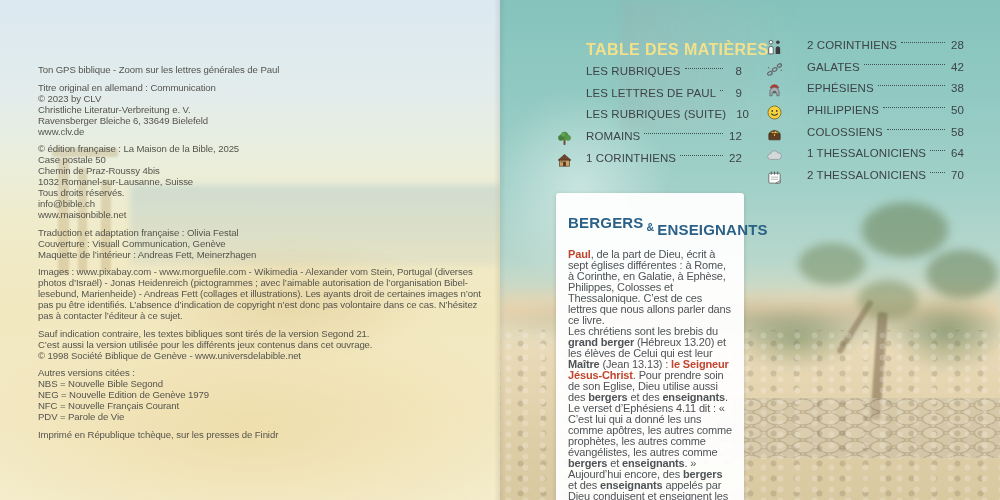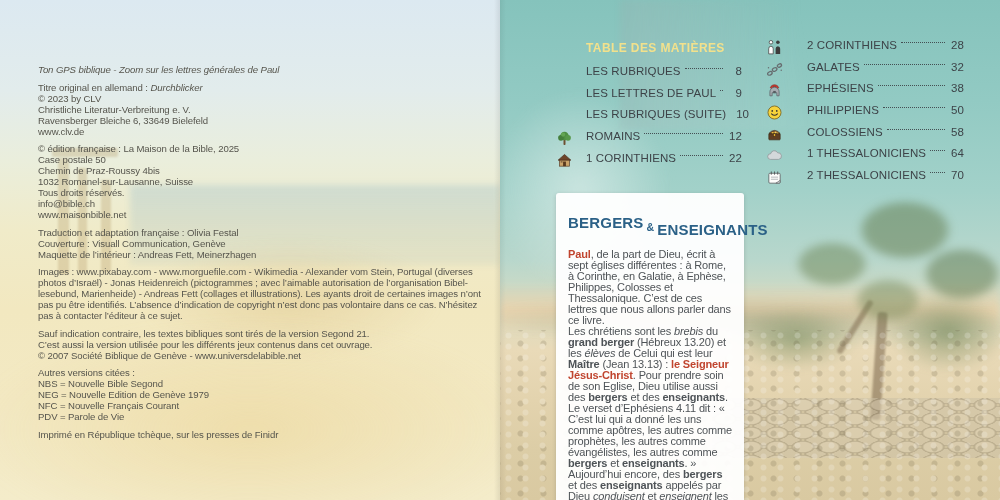--- a/index.html
+++ b/index.html
@@ -63,21 +63,21 @@
       radial-gradient(ellipse at center,#cdc1a6 48%,#948870 60%,rgba(0,0,0,0) 66%);
     background-size:26px 14px,26px 14px;background-position:0 0,13px 7px;border-radius:4px;}
   .pr-ground-tex{left:0;top:330px;width:500px;height:170px;opacity:.22;
     background-image:radial-gradient(circle,rgba(255,255,255,.9) 25%,rgba(0,0,0,0) 34%),
       radial-gradient(circle,rgba(90,80,55,.8) 18%,rgba(0,0,0,0) 26%);
     background-size:17px 11px,23px 15px;background-position:0 0,9px 6px;}
   .gutter{position:absolute;left:494px;top:0;width:12px;height:500px;z-index:4;
     background:linear-gradient(90deg,rgba(0,0,0,0),rgba(0,0,0,.07) 45%,rgba(0,0,0,.05) 55%,rgba(0,0,0,0));}
 
   
-  .toc-title{position:absolute;left:586px;top:41px;z-index:3;font-size:12px;font-weight:700;
+  .toc-title{position:absolute;left:586px;top:41px;z-index:3;font-size:16px;font-weight:700;
     letter-spacing:.4px;color:var(--toc_title);}
   .toc-col{position:absolute;z-index:3;color:var(--toc_text);}
   .toc-col-left{left:556px;top:65px;width:186px;}
   .toc-col-right{left:766px;top:39px;width:198px;}
   .toc-row{display:flex;align-items:flex-start;height:21.7px;font-size:11.5px;letter-spacing:.1px;}
   .toc-col-left .toc-icon{width:30px;}
   .toc-col-right .toc-icon{width:41px;}
   .toc-icon{flex:0 0 auto;display:flex;align-items:center;}
   .toc-icon svg{display:block;}
   .toc-label{white-space:nowrap;}
@@ -87,21 +87,21 @@
   
   .info-box{position:absolute;left:556px;top:193px;width:188px;min-height:272px;z-index:3;
     background:rgba(255,255,255,.95);border-radius:3px;box-shadow:0 1px 4px rgba(40,50,50,.2);
     padding:21px 11px 10px 12px;}
   .box-title{color:var(--box_title);font-weight:700;height:30px;margin-bottom:5px;white-space:nowrap;}
   .bt1{font-size:15px;letter-spacing:.2px;}
   .bt-amp{font-size:10.5px;position:relative;top:3px;margin:0 3px;}
   .bt2{font-size:15px;position:relative;top:7px;letter-spacing:.2px;}
   .box-p{color:var(--box_text);font-size:11px;line-height:11px;letter-spacing:-0.15px;margin:0;}
   .rs-b{font-weight:700;}
-  .rs-i{font-style:italic;}
+  .rs-i{}
   .rs-red{color:var(--accent_red);font-weight:700;}
   .hidden-defs{position:absolute;width:0;height:0;overflow:hidden;}
 </style>
 </head>
 <body>
 
 <svg class="hidden-defs" aria-hidden="true">
   <defs>
     <symbol id="sym-tree" viewBox="0 0 24 24">
       <rect x="10.6" y="12" width="2.8" height="9" rx="1" fill="#6e4f30"></rect>
@@ -170,21 +170,21 @@
     <div class="pl-ruin r4"></div>
     <div class="pl-ruin r1"></div>
     <div class="pl-ruin r2"></div>
     <div class="pl-ruin r3"></div>
     <div class="pl-rock"></div>
     <div class="pl-hill"></div>
     <div class="imprint">
 
         <p class="imp-p"><span class="rs-i">Ton GPS biblique - Zoom sur les lettres générales de Paul</span></p>
 
-        <p class="imp-p"><span>Titre original en allemand : </span><span class="rs-i">Durchblicker</span><span>
+        <p class="imp-p"><span>Titre original en allemand : </span><span class="rs-i">Communication</span><span>
 © 2023 by CLV
 Christliche Literatur-Verbreitung e. V.
 Ravensberger Bleiche 6, 33649 Bielefeld
 www.clv.de</span></p>
 
         <p class="imp-p"><span>© édition française : La Maison de la Bible, 2025
 Case postale 50
 Chemin de Praz-Roussy 4bis
 1032 Romanel-sur-Lausanne, Suisse
 Tous droits réservés.
@@ -196,21 +196,21 @@
 Maquette de l’intérieur : Andreas Fett, Meinerzhagen</span></p>
 
         <p class="imp-p"><span>Images : www.pixabay.com - www.morguefile.com - Wikimedia - Alexander vom Stein, Portugal (diverses
 photos d’Israël) - Jonas Heidenreich (pictogrammes ; avec l’aimable autorisation de l’organisation Bibel-
 lesebund, Marienheide) - Andreas Fett (collages et illustrations). Les ayants droit de certaines images n’ont
 pas pu être identifiés. L’absence d’indication de copyright n’est donc pas volontaire dans ce cas. N’hésitez
 pas à contacter l’éditeur à ce sujet.</span></p>
 
         <p class="imp-p"><span>Sauf indication contraire, les textes bibliques sont tirés de la version Segond 21.
 C’est aussi la version utilisée pour les différents jeux contenus dans cet ouvrage.
-© 2007 Société Biblique de Genève - www.universdelabible.net</span></p>
+© 1998 Société Biblique de Genève - www.universdelabible.net</span></p>
 
         <p class="imp-p"><span>Autres versions citées :
 NBS = Nouvelle Bible Segond
 NEG = Nouvelle Edition de Genève 1979
 NFC = Nouvelle Français Courant
 PDV = Parole de Vie</span></p>
 
 
         <p class="imp-p"><span>Imprimé en République tchèque, sur les presses de Finidr</span></p>
       </div>
@@ -294,21 +294,21 @@
       </div>
 
       <div class="toc-row">
         <span class="toc-icon">
           <svg viewBox="0 0 24 24" width="17" height="17">
             <use href="#sym-broken-chain" xlink:href="#sym-broken-chain"></use>
           </svg>
         </span>
         <span class="toc-label">GALATES</span>
         <span class="toc-dots"></span>
-        <span class="toc-page">32</span>
+        <span class="toc-page">42</span>
       </div>
 
       <div class="toc-row">
         <span class="toc-icon">
           <svg viewBox="0 0 24 24" width="17" height="17">
             <use href="#sym-helmet" xlink:href="#sym-helmet"></use>
           </svg>
         </span>
         <span class="toc-label">EPHÉSIENS</span>
         <span class="toc-dots"></span>

